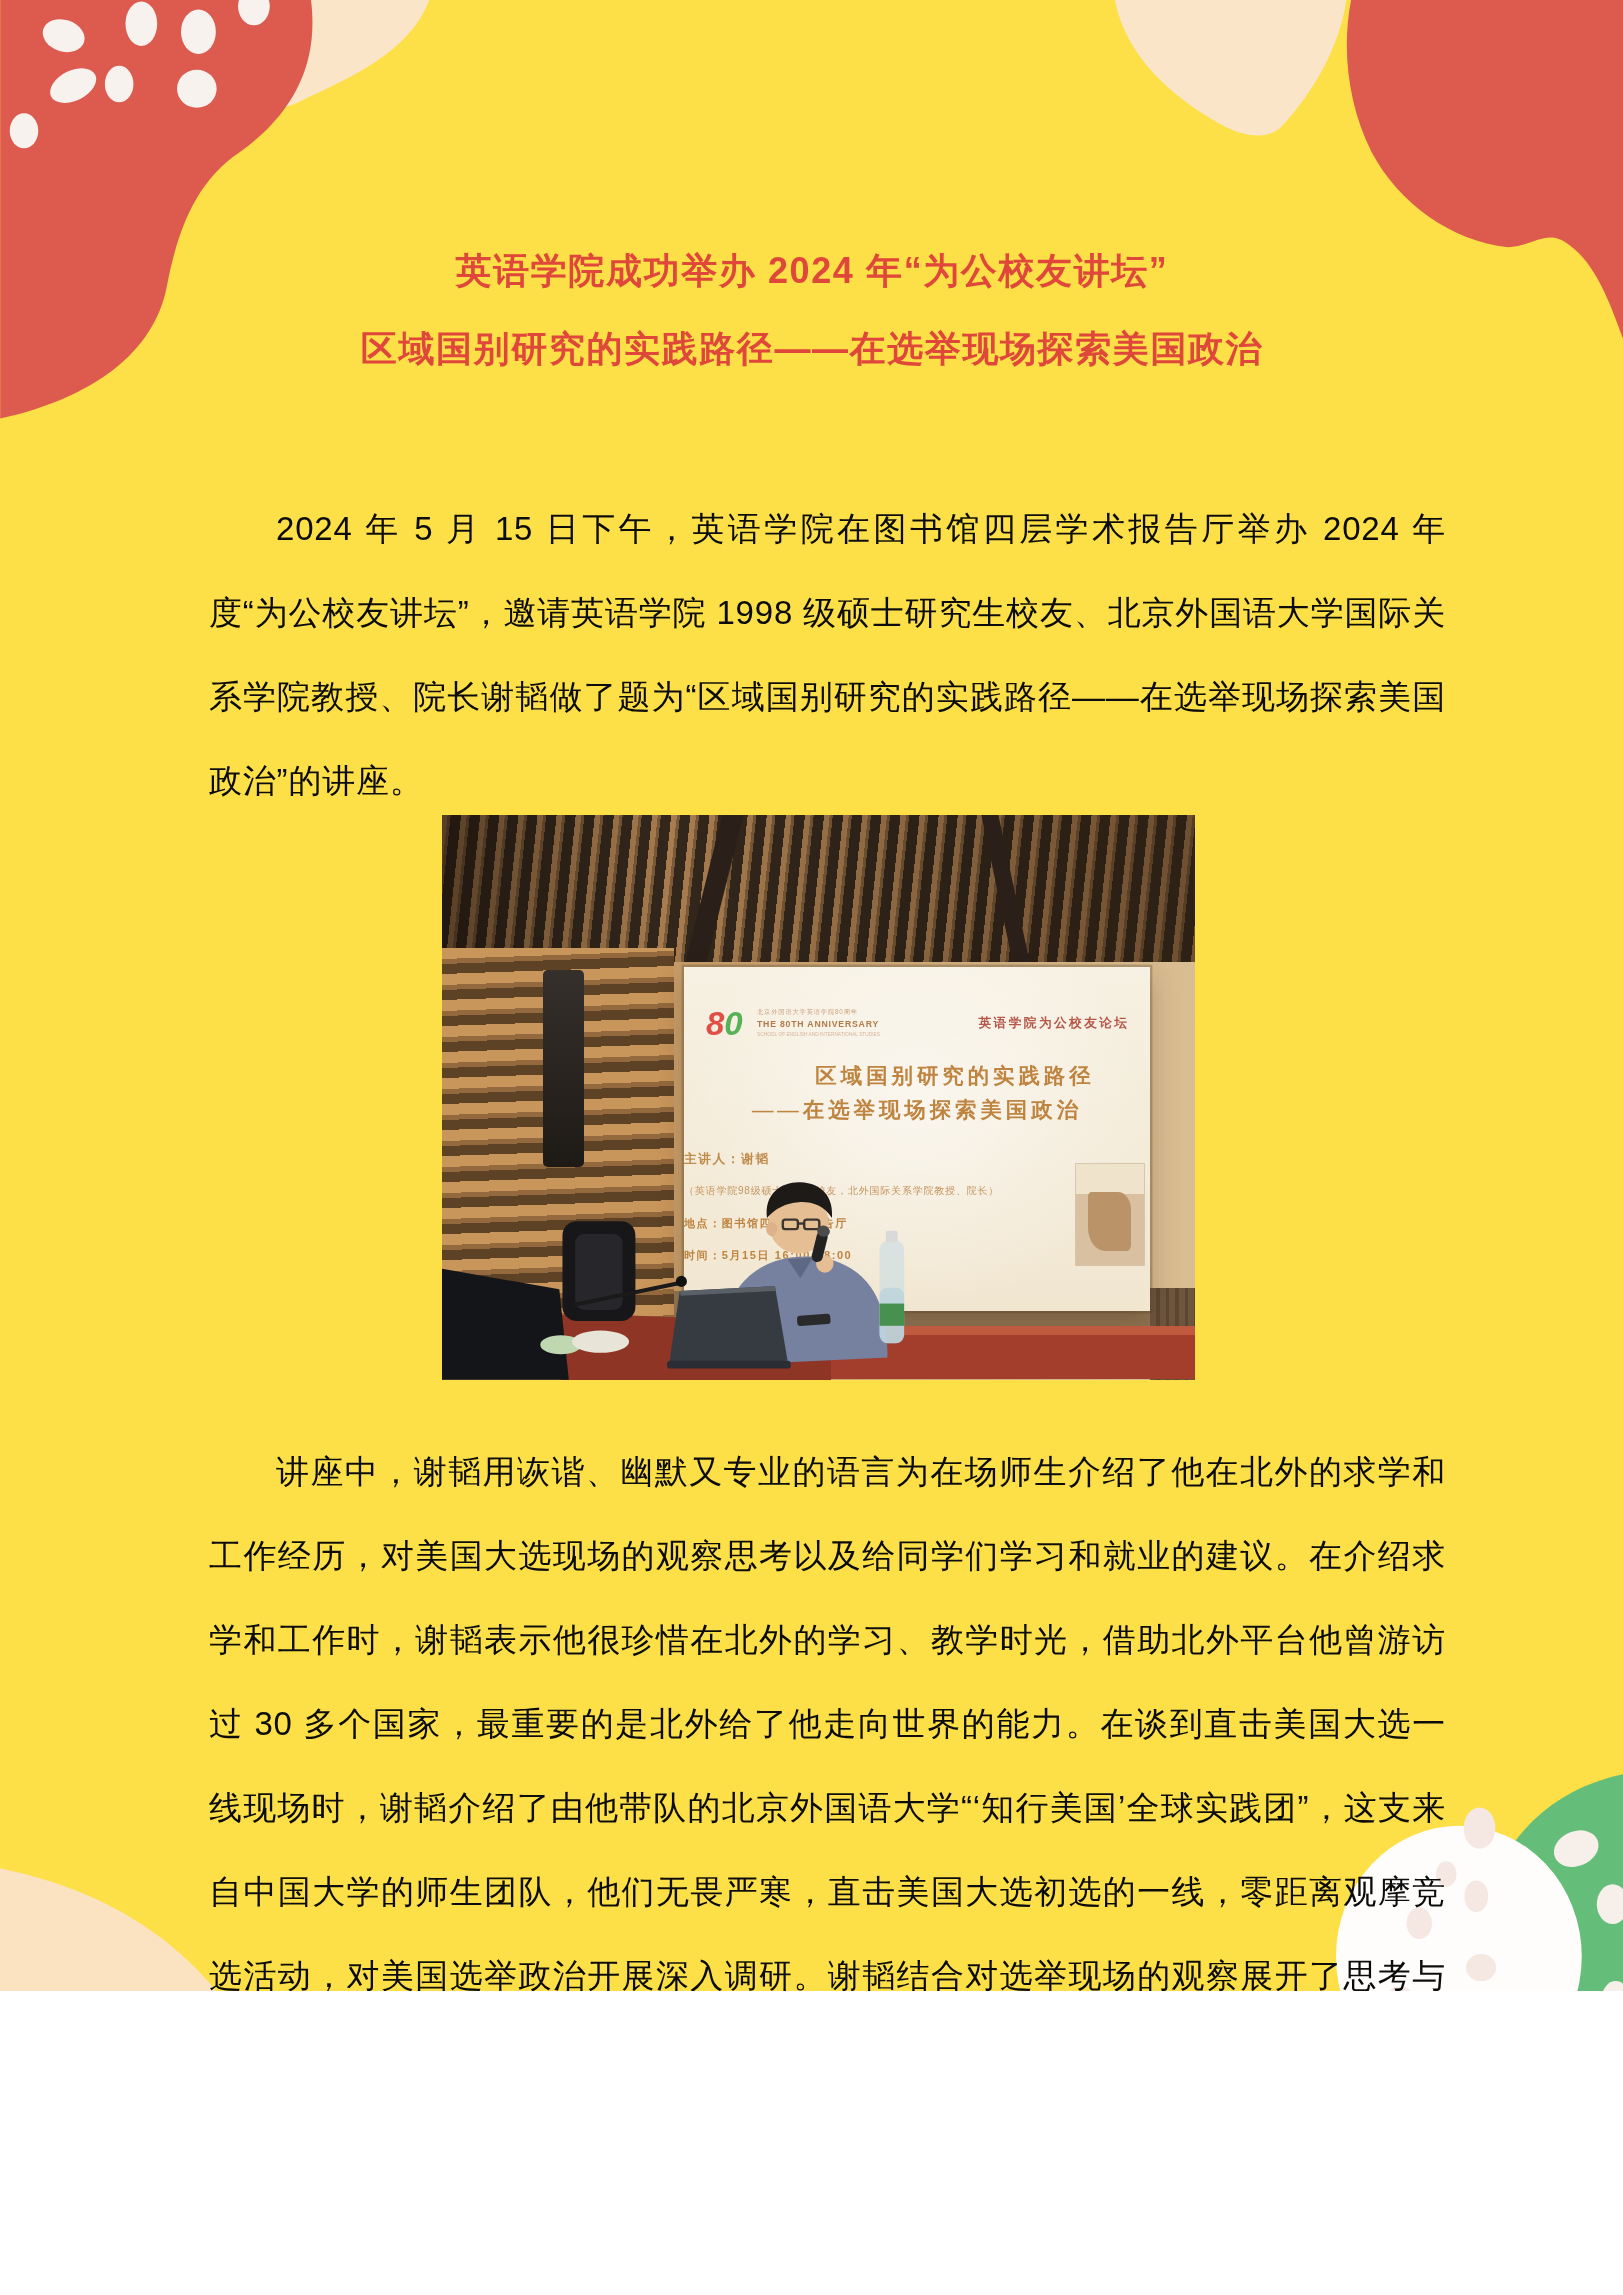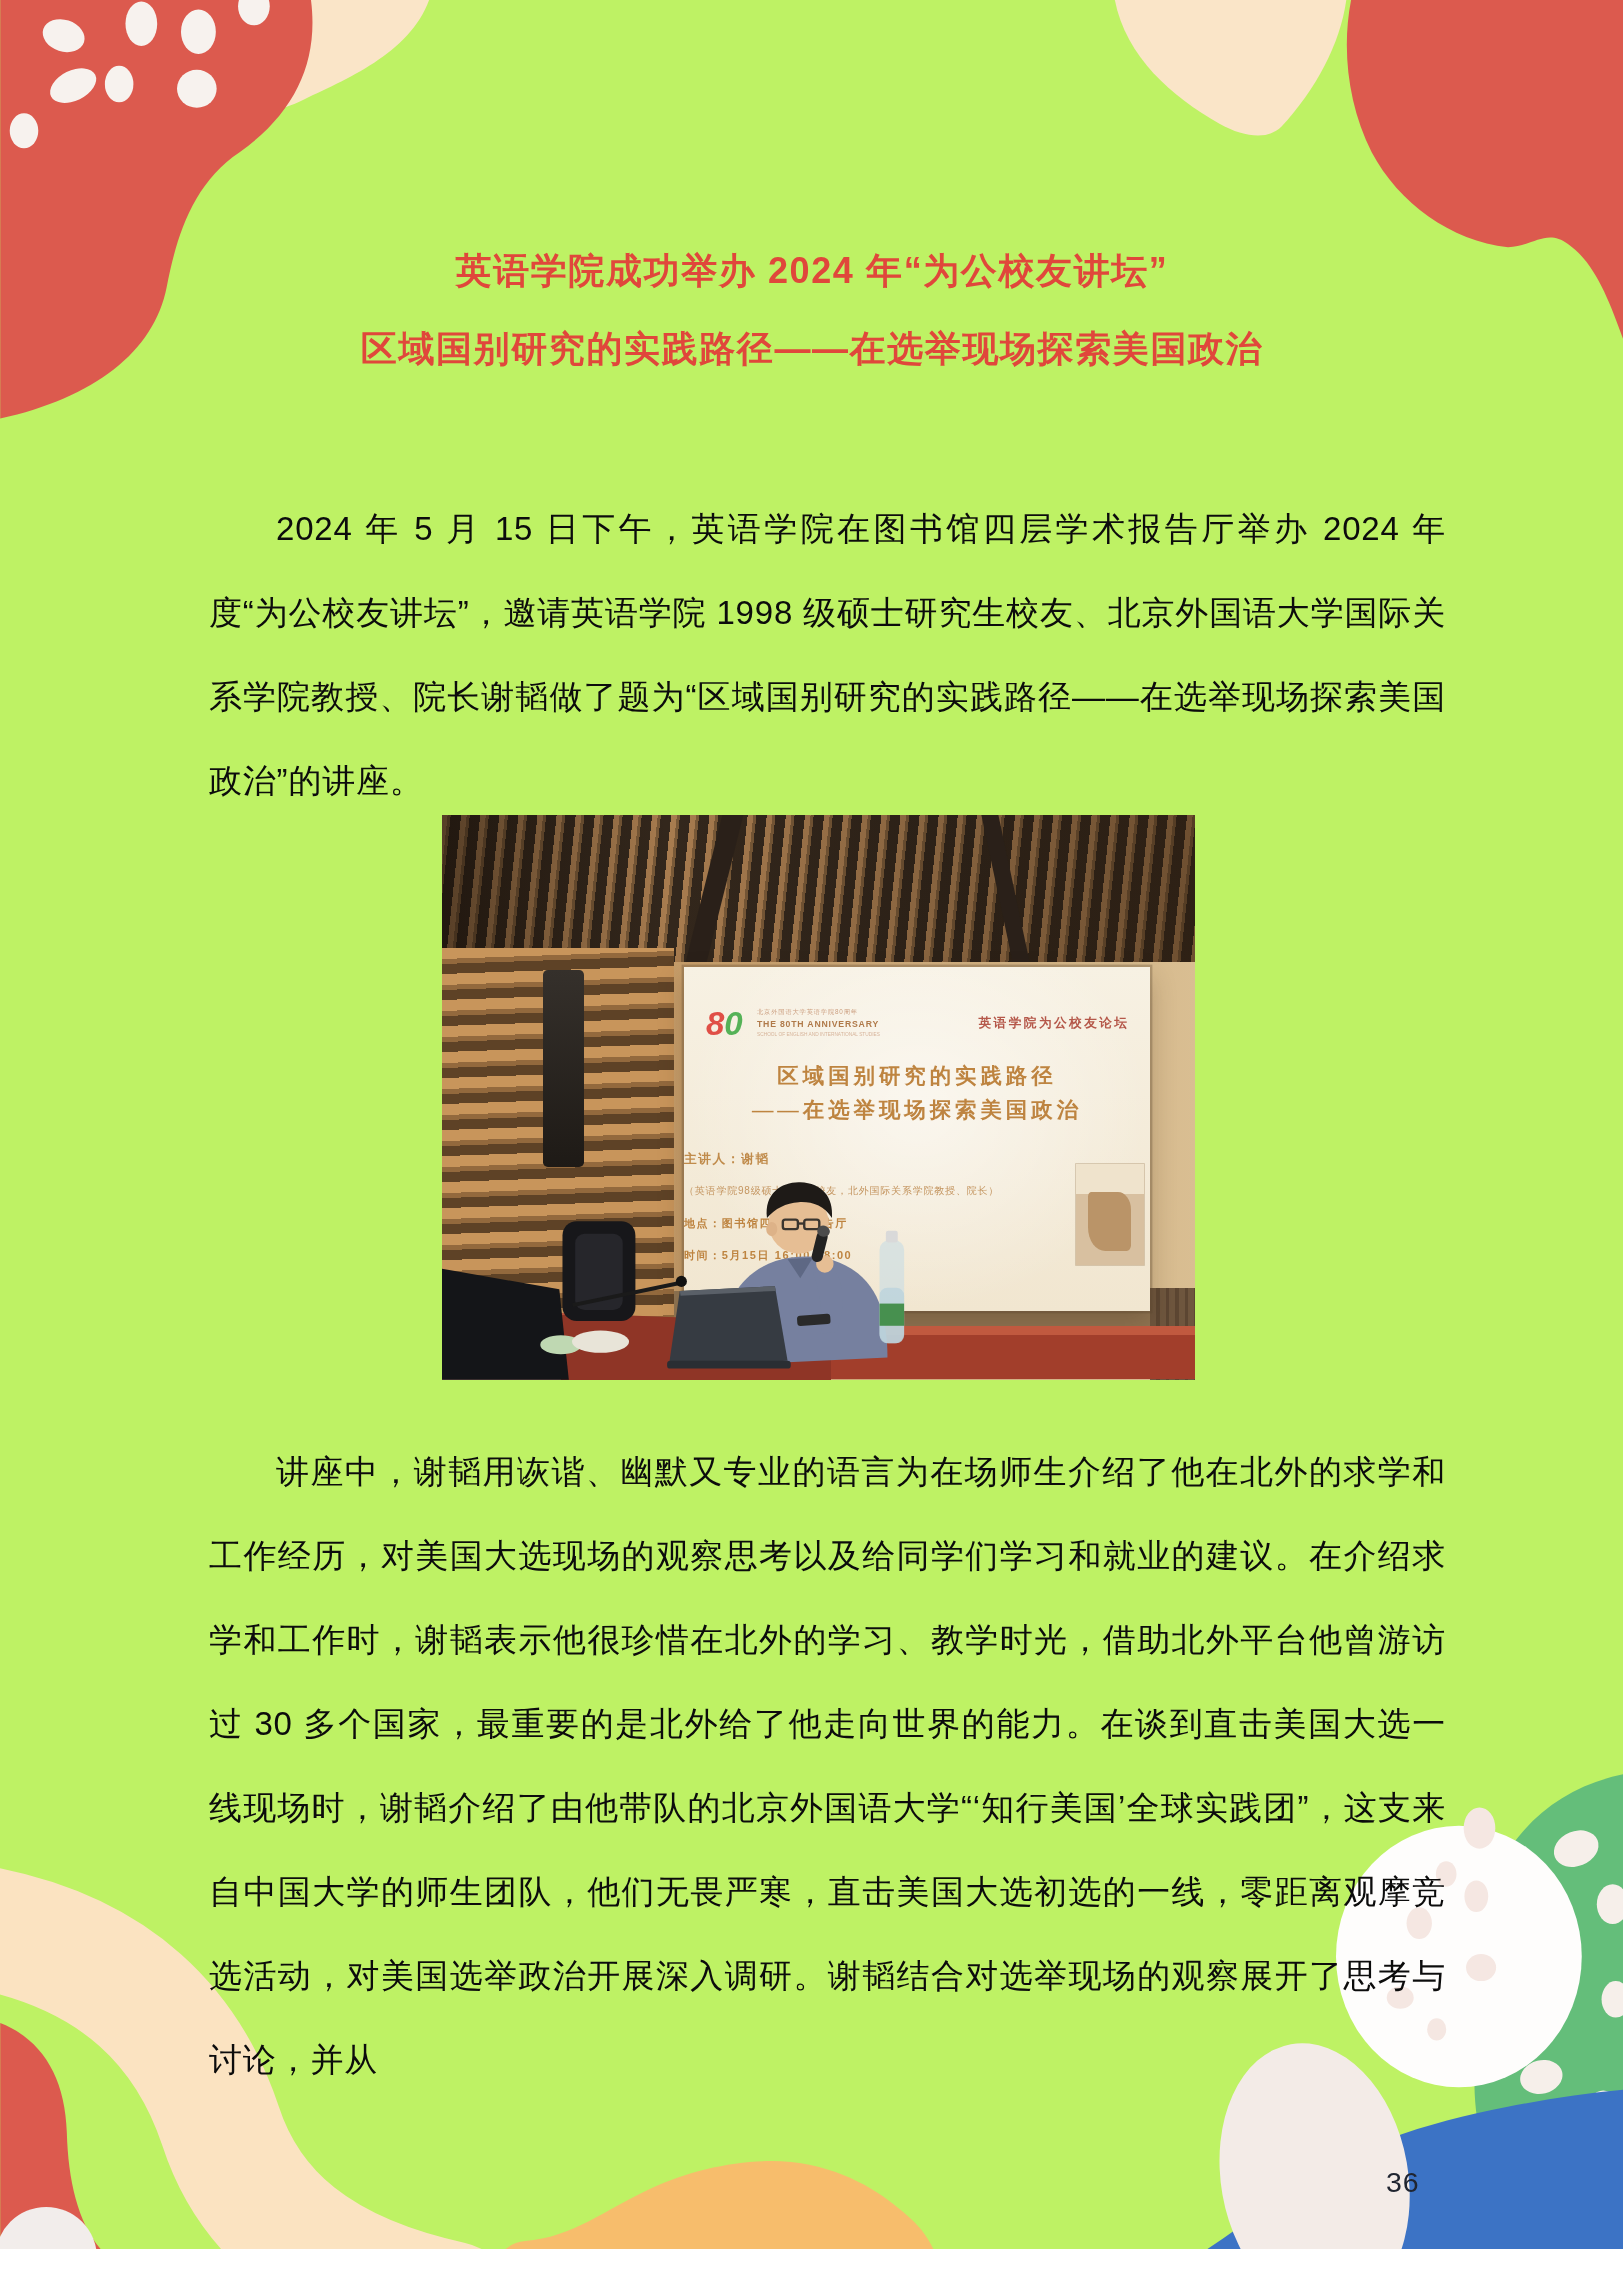--- a/index.html
+++ b/index.html
@@ -1,17 +1,17 @@
 <!DOCTYPE html>
 <html style="font-size:12.7px"><head>
 <meta charset="utf-8">
 <style>
   html,body{margin:0;padding:0;background:#ffffff;}
   .page{
-    position:relative;width:1624px;height:2249px;background:#bef264;overflow:hidden;
+    position:relative;width:1624px;height:1991px;background:#fde047;overflow:hidden;
     font-family:"Liberation Sans","DejaVu Sans",sans-serif;
   }
   .decor{position:absolute;left:0;top:0;width:1624px;height:2295px;z-index:0;}
   .content{position:absolute;left:0;top:0;width:1624px;height:2295px;z-index:1;}
 
   .doc-title{
     position:absolute;left:0;top:232px;width:1624px;text-align:center;
     color:#E0473B;font-size:36px;font-weight:bold;line-height:78px;letter-spacing:1.6px;
   }
   .para{
@@ -74,21 +74,21 @@
   
   .scr-logo{position:absolute;left:22px;top:40px;font-weight:bold;font-style:italic;font-size:33px;line-height:33px;}
   .scr-logo .d8{color:#E04F46;} .scr-logo .d0{color:#55B257;}
   .scr-logo-text{position:absolute;left:73px;top:41px;width:151px;color:#C08966;}
   .scr-logo-text .t1{font-size:6.3px;letter-spacing:0.8px;opacity:.8;}
   .scr-logo-text .t2{font-size:8.7px;font-weight:bold;letter-spacing:0.8px;color:#B07A4A;margin-top:2.4px;}
   .scr-logo-text .t3{font-size:4.8px;opacity:.6;margin-top:2.4px;white-space:nowrap;overflow:hidden;}
   .scr-forum{position:absolute;right:20.6px;top:48px;font-size:12.7px;font-weight:bold;color:#B5584A;letter-spacing:2.4px;text-align:right;}
   .scr-title{position:absolute;left:0;width:100%;text-align:center;color:#BE8440;font-weight:bold;
     font-size:21.4px;letter-spacing:4px;font-family:"Liberation Serif","DejaVu Serif",serif;}
-  .scr-title.l1{top:94px;}
+  .scr-title.l1{top:94px;padding-left:38px;}
   .scr-title.l2{top:128px;}
   .scr-line{position:absolute;left:0;width:92%;color:#C08B4B;font-weight:bold;}
   .scr-speaker{top:184px;font-size:12.7px;letter-spacing:1.6px;}
   .scr-desc{top:217px;font-size:10px;font-weight:normal;color:#C49560;letter-spacing:0.8px;width:100%;}
   .scr-loc{top:249px;font-size:11px;letter-spacing:1.6px;color:#BE8440;}
   .scr-time{top:281px;font-size:11px;letter-spacing:1.6px;color:#BE8440;}
   .scr-pic{position:absolute;right:6.3px;top:197px;width:68px;height:101px;
     background:linear-gradient(180deg,#EFE3CC 0 30%,#D8C0A0 30% 100%);box-shadow:0 0 0 0.8px rgba(150,120,80,.4);}
   .scr-pic .inner{position:absolute;left:18%;top:28%;width:64%;height:58%;background:#BA9468;border-radius:8% 30% 10% 40%;}
 </style>

